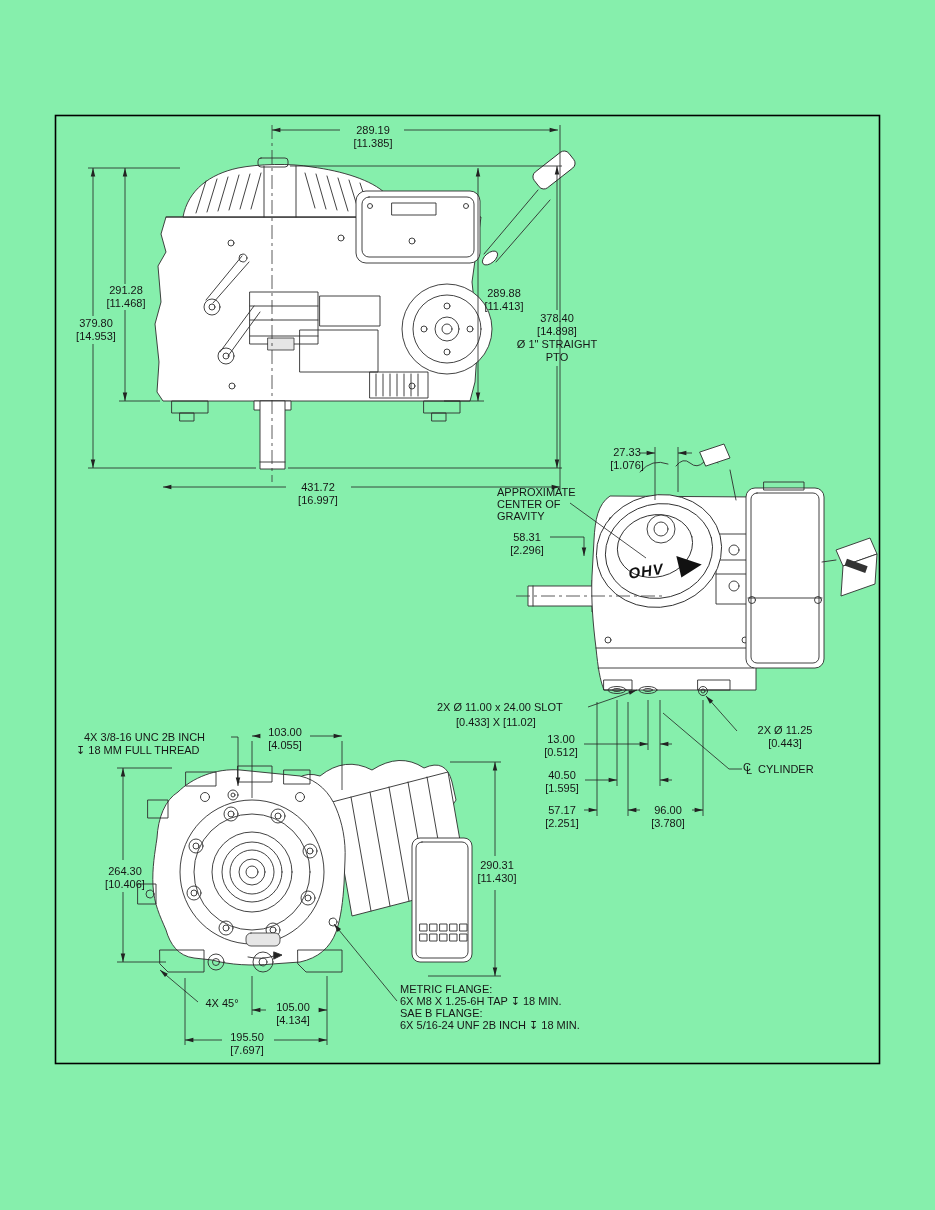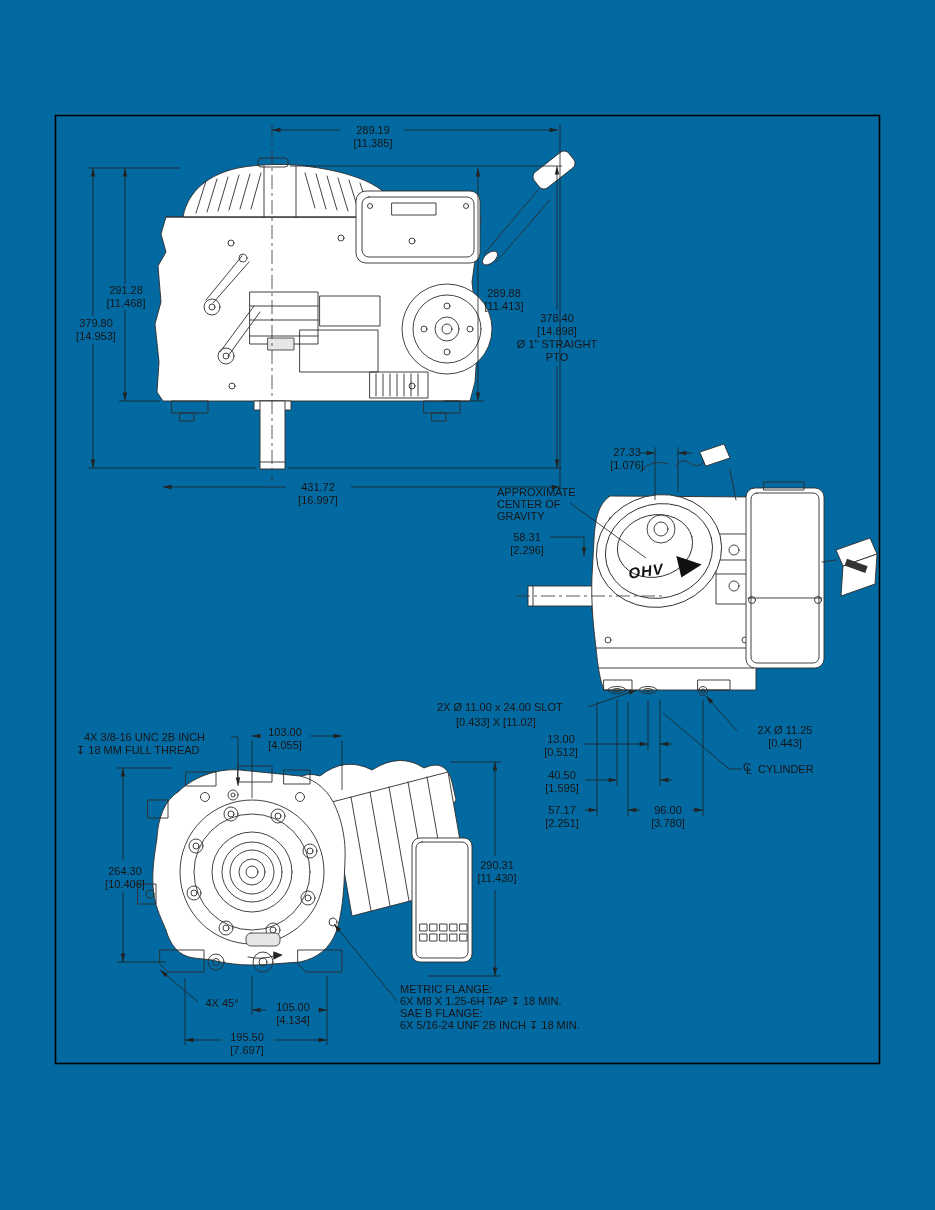--- a/index.html
+++ b/index.html
@@ -1,16 +1,16 @@
 <!DOCTYPE html>
 <html><head>
 <meta charset="utf-8">
 <style>
   html,body{margin:0;padding:0;background:#ffffff;}
-  .page{position:relative;width:935px;height:1210px;background:#0369a1;overflow:hidden;
+  .page{position:relative;width:935px;height:1210px;background:#86efac;overflow:hidden;
         font-family:"Liberation Sans", sans-serif;}
   svg{position:absolute;left:0;top:0;}
   .e{fill:none;stroke:#2e2e2e;stroke-width:0.9;stroke-linejoin:round;stroke-linecap:round;}
   .ew{fill:#ffffff;stroke:#2e2e2e;stroke-width:0.9;stroke-linejoin:round;}
   .eg{fill:#e6e6e6;stroke:#2e2e2e;stroke-width:0.8;}
   .d{fill:none;stroke:#222222;stroke-width:0.8;}
   .cl{fill:none;stroke:#333333;stroke-width:0.8;stroke-dasharray:14 4 3 4;}
   .t{font-family:"Liberation Sans",sans-serif;font-size:11px;fill:#161616;}
   .tm{text-anchor:middle;}
   .ts{text-anchor:start;}

